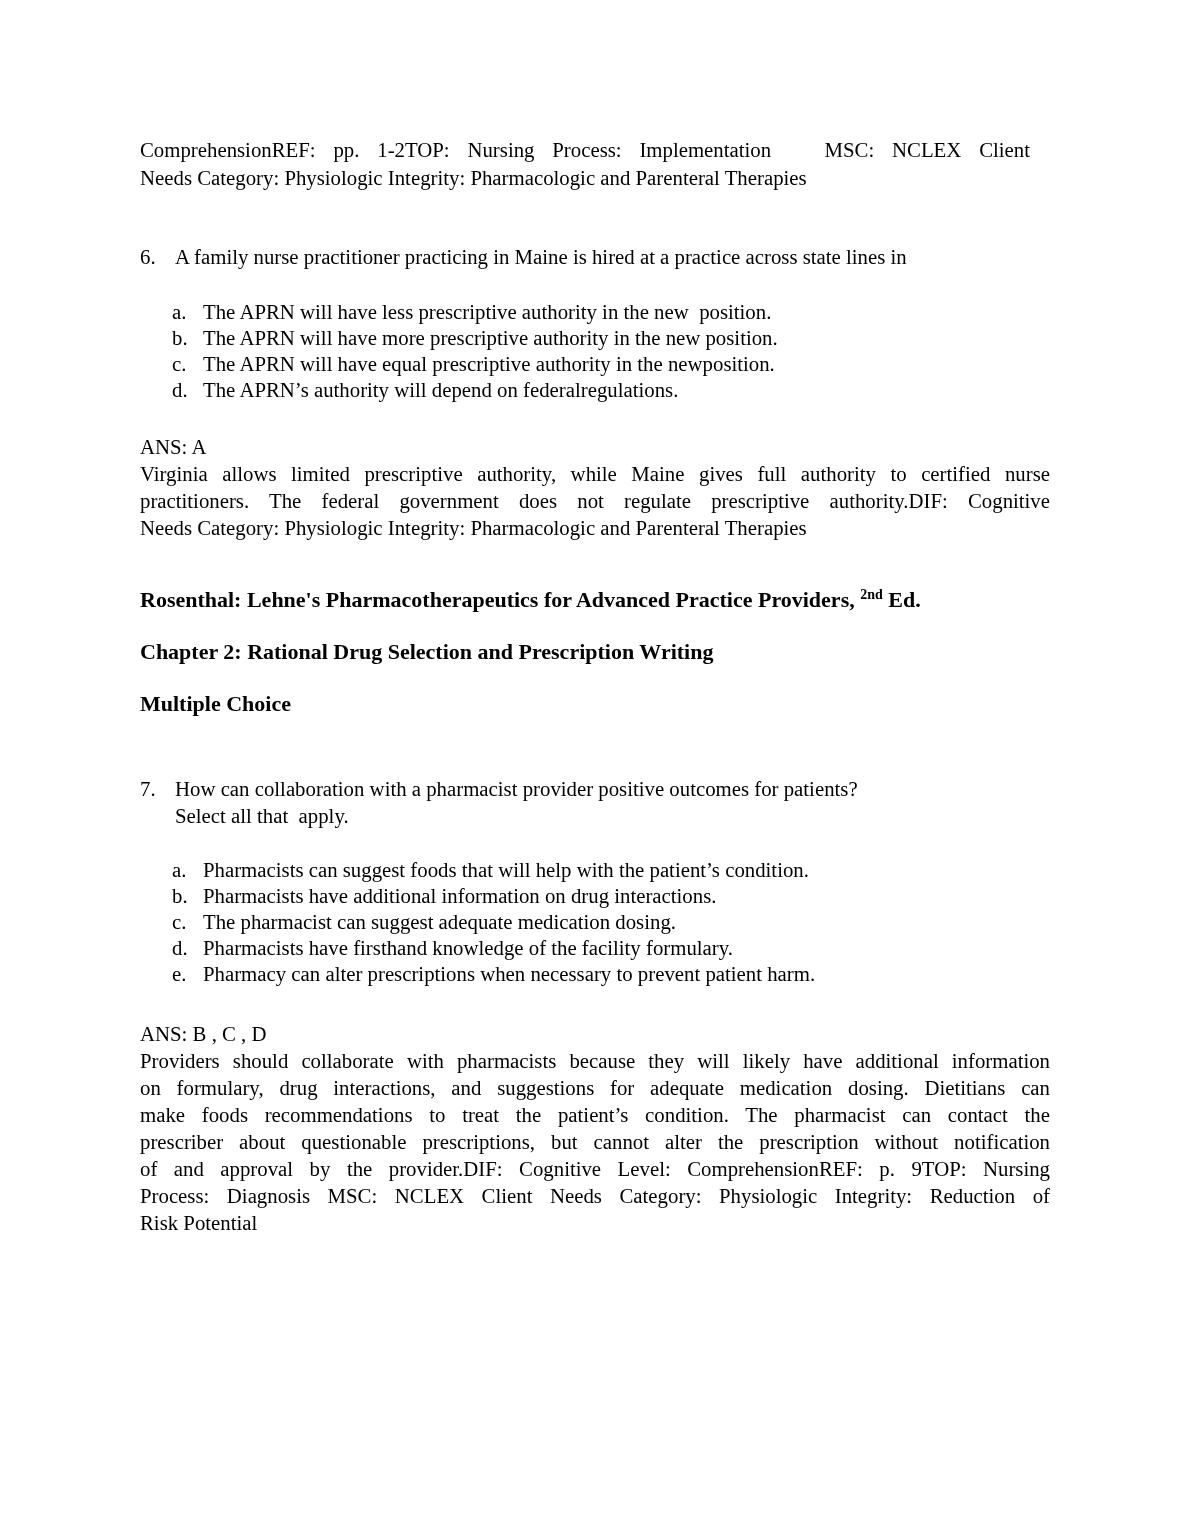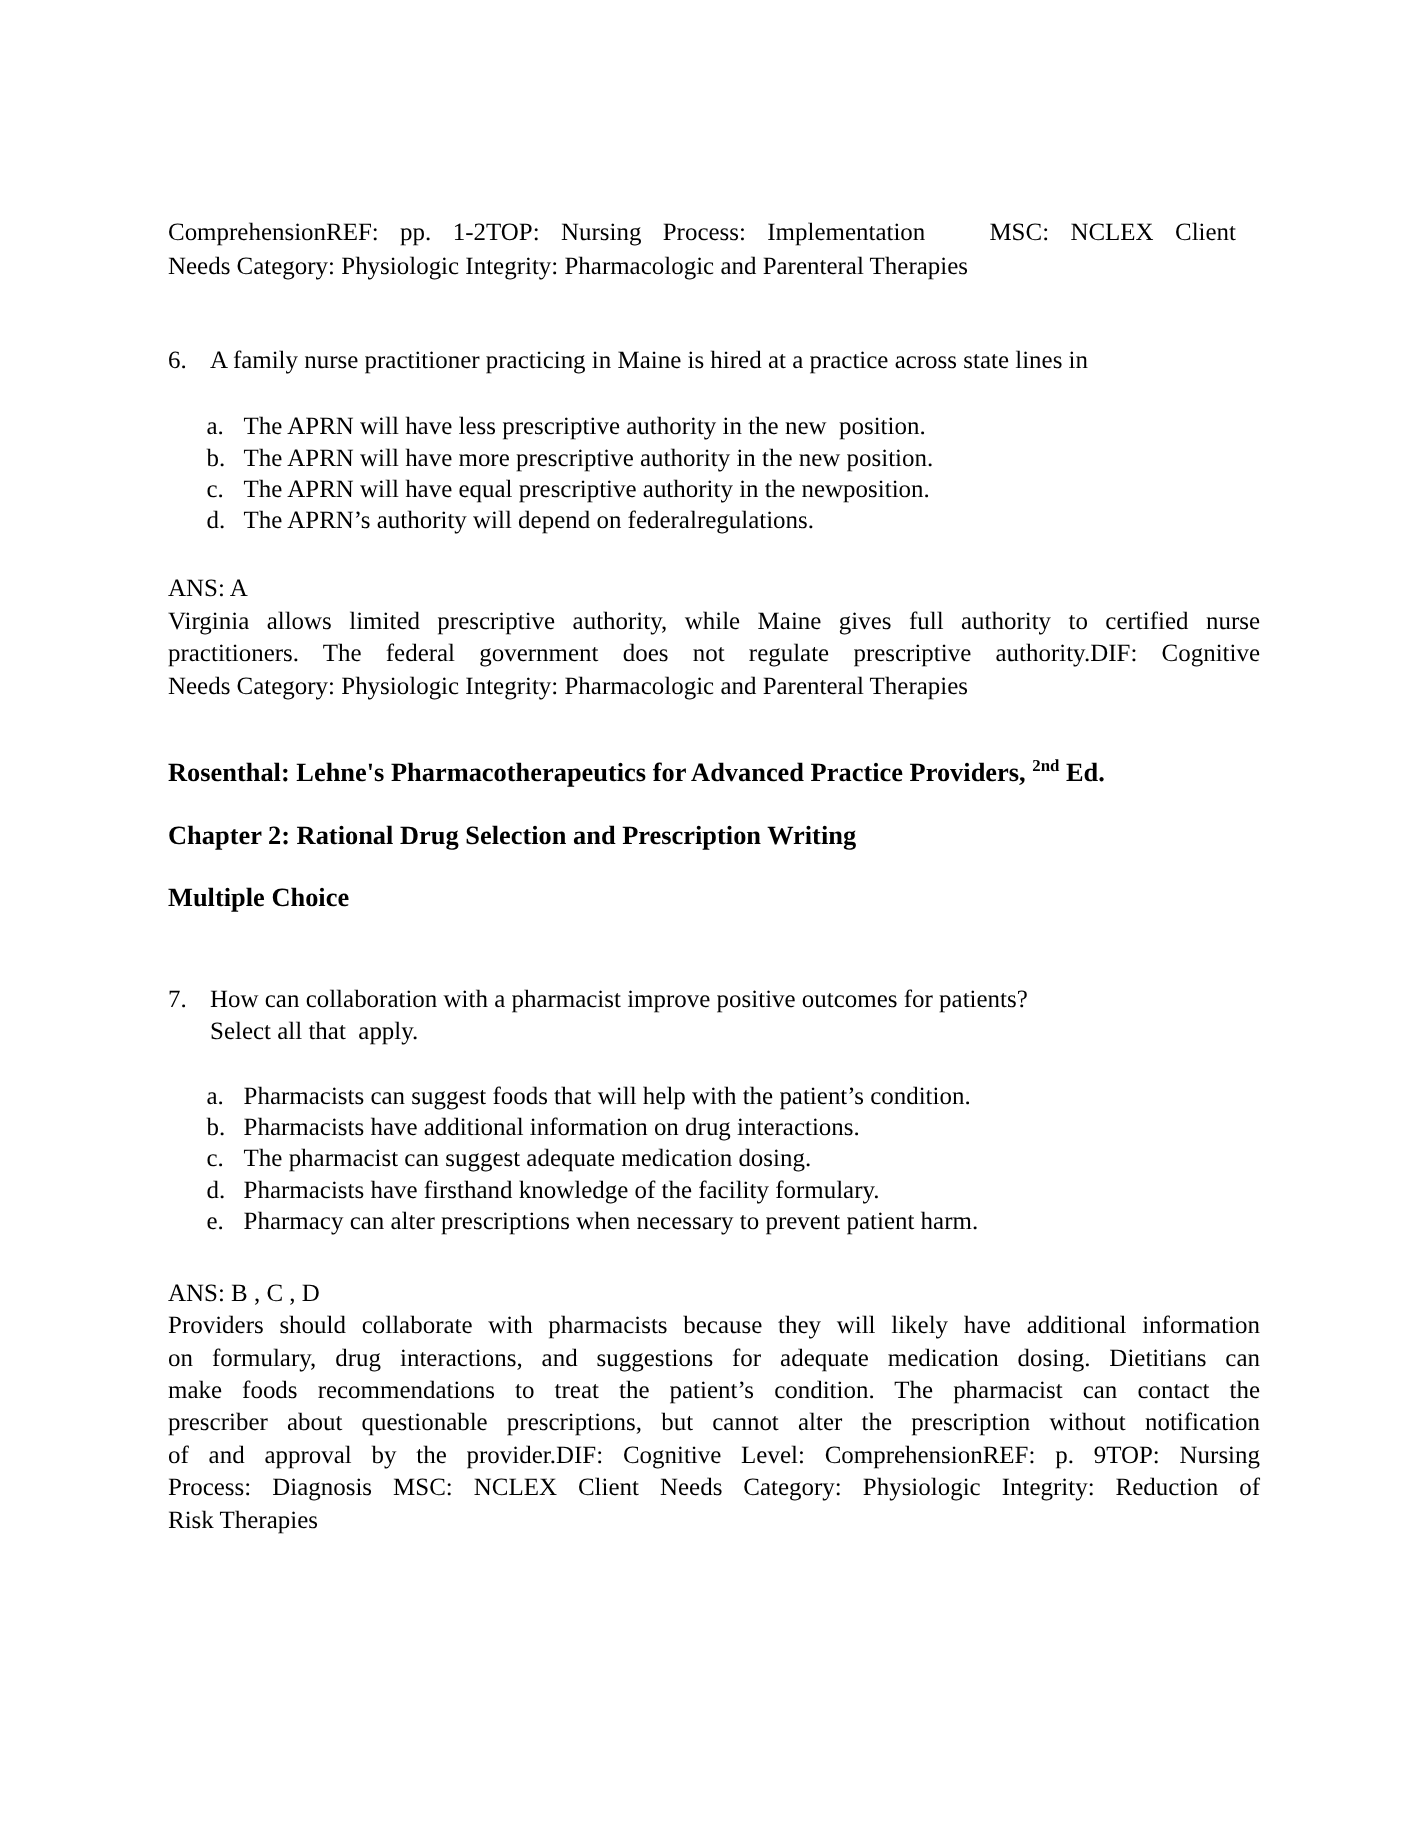--- a/index.html
+++ b/index.html
@@ -7,21 +7,20 @@
   .page {
     position: relative;
     width: 1190px;
     height: 1372px;
     background: #ffffff;
     color: #000000;
     font-family: "Liberation Serif", "DejaVu Serif", serif;
     font-size: 20.8px;
     line-height: 27.5px;
     overflow: hidden;
-    margin-top: 44px;
   }
   .content {
     position: absolute;
     left: 140px;
     top: 136px;
     width: 910px;
   }
   .line { white-space: nowrap; }
   
   .jl {
@@ -112,21 +111,21 @@
 
     <div class="heading blk-book">
       <span>Rosenthal: Lehne's Pharmacotherapeutics for Advanced Practice Providers, </span><sup>2nd</sup><span> Ed.</span>
     </div>
     <div class="heading blk-chapter">Chapter 2: Rational Drug Selection and Prescription Writing</div>
     <div class="heading blk-section">Multiple Choice</div>
 
     <div class="question blk-q7">
       <div class="qnum">7.</div>
       <div class="qtext">
-        <div class="line">How can collaboration with a pharmacist improve positive outcomes for patients?</div>
+        <div class="line">How can collaboration with a pharmacist provider positive outcomes for patients?</div>
         <div class="line">Select all that &nbsp;apply.</div>
       </div>
     </div>
 
     <div class="options blk-opts7">
       <div class="opt">
         <div class="opt-letter">a.</div>
         <div class="opt-text">Pharmacists can suggest foods that will help with the patient’s condition.</div>
       </div>
       <div class="opt">
@@ -148,17 +147,17 @@
     </div>
 
     <div class="ansblock blk-ans7">
       <div class="line">ANS: B , C , D</div>
       <div class="jl">Providers should collaborate with pharmacists because they will likely have additional information</div>
       <div class="jl">on formulary, drug interactions, and suggestions for adequate medication dosing. Dietitians can</div>
       <div class="jl">make foods recommendations to treat the patient’s condition. The pharmacist can contact the</div>
       <div class="jl">prescriber about questionable prescriptions, but cannot alter the prescription without notification</div>
       <div class="jl">of and approval by the provider.DIF: Cognitive Level: ComprehensionREF: p. 9TOP: Nursing</div>
       <div class="jl">Process: Diagnosis MSC: NCLEX Client Needs Category: Physiologic Integrity: Reduction of</div>
-      <div class="line">Risk Therapies</div>
+      <div class="line">Risk Potential</div>
     </div>
 
   </div>
 </div>
 
 </body></html>

